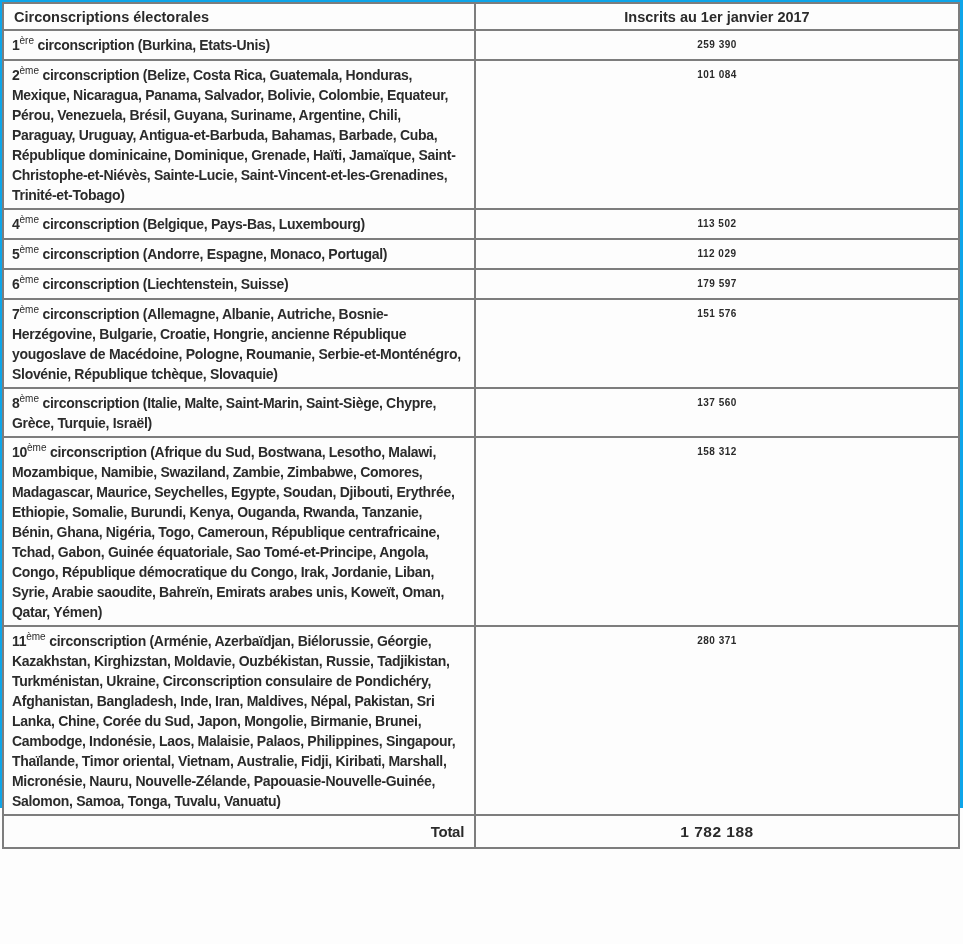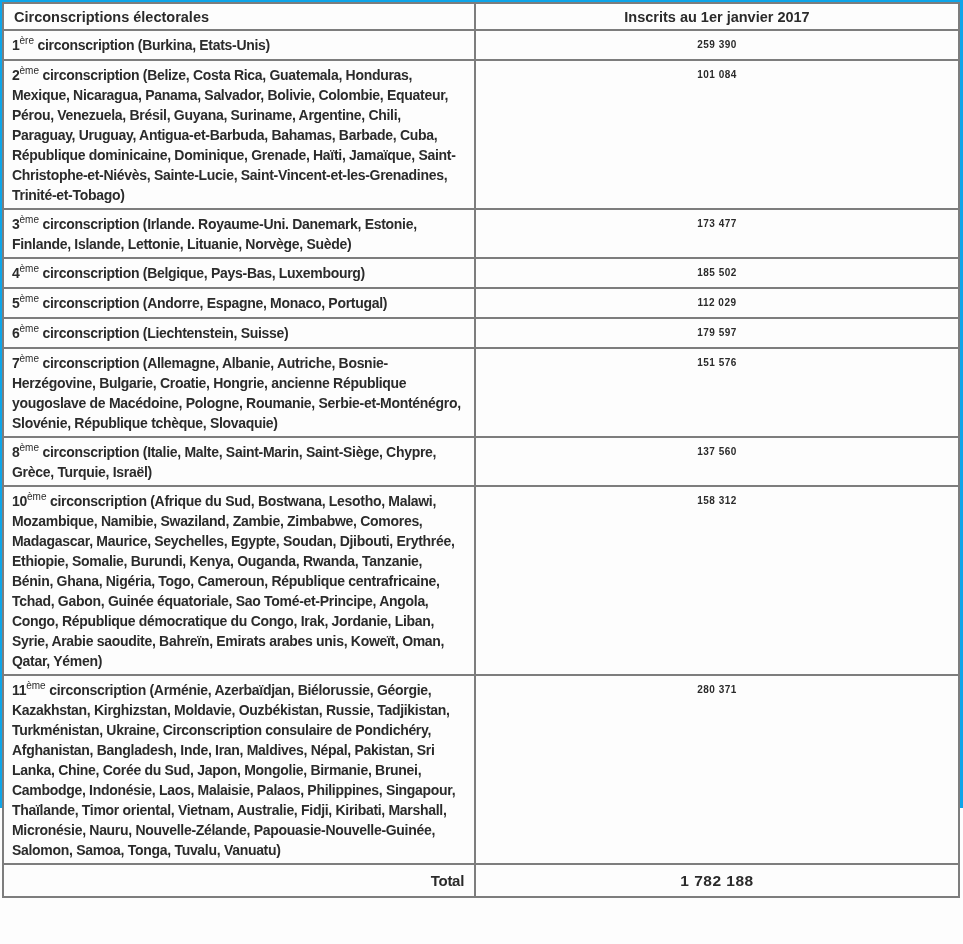--- a/index.html
+++ b/index.html
@@ -99,28 +99,24 @@
   <tr>
     <td class="label-cell"><span>1</span><sup>ère</sup><span> circonscription (Burkina, Etats-Unis)</span></td>
     <td class="value-cell">259 390</td>
   </tr>
 
   <tr>
     <td class="label-cell"><span>2</span><sup>ème</sup><span> circonscription (Belize, Costa Rica, Guatemala, Honduras, Mexique, Nicaragua, Panama, Salvador, Bolivie, Colombie, Equateur, Pérou, Venezuela, Brésil, Guyana, Suriname, Argentine, Chili, Paraguay, Uruguay, Antigua-et-Barbuda, Bahamas, Barbade, Cuba, République dominicaine, Dominique, Grenade, Haïti, Jamaïque, Saint-Christophe-et-Niévès, Sainte-Lucie, Saint-Vincent-et-les-Grenadines, Trinité-et-Tobago)</span></td>
     <td class="value-cell">101 084</td>
   </tr>
 
-  <tr>
-    <td class="label-cell"><span>3</span><sup>ème</sup><span> circonscription (Irlande. Royaume-Uni. Danemark, Estonie, Finlande, Islande, Lettonie, Lituanie, Norvège, Suède)</span></td>
-    <td class="value-cell">173 477</td>
-  </tr>
 
   <tr>
     <td class="label-cell"><span>4</span><sup>ème</sup><span> circonscription (Belgique, Pays-Bas, Luxembourg)</span></td>
-    <td class="value-cell">185 502</td>
+    <td class="value-cell">113 502</td>
   </tr>
 
   <tr>
     <td class="label-cell"><span>5</span><sup>ème</sup><span> circonscription (Andorre, Espagne, Monaco, Portugal)</span></td>
     <td class="value-cell">112 029</td>
   </tr>
 
   <tr>
     <td class="label-cell"><span>6</span><sup>ème</sup><span> circonscription (Liechtenstein, Suisse)</span></td>
     <td class="value-cell">179 597</td>

